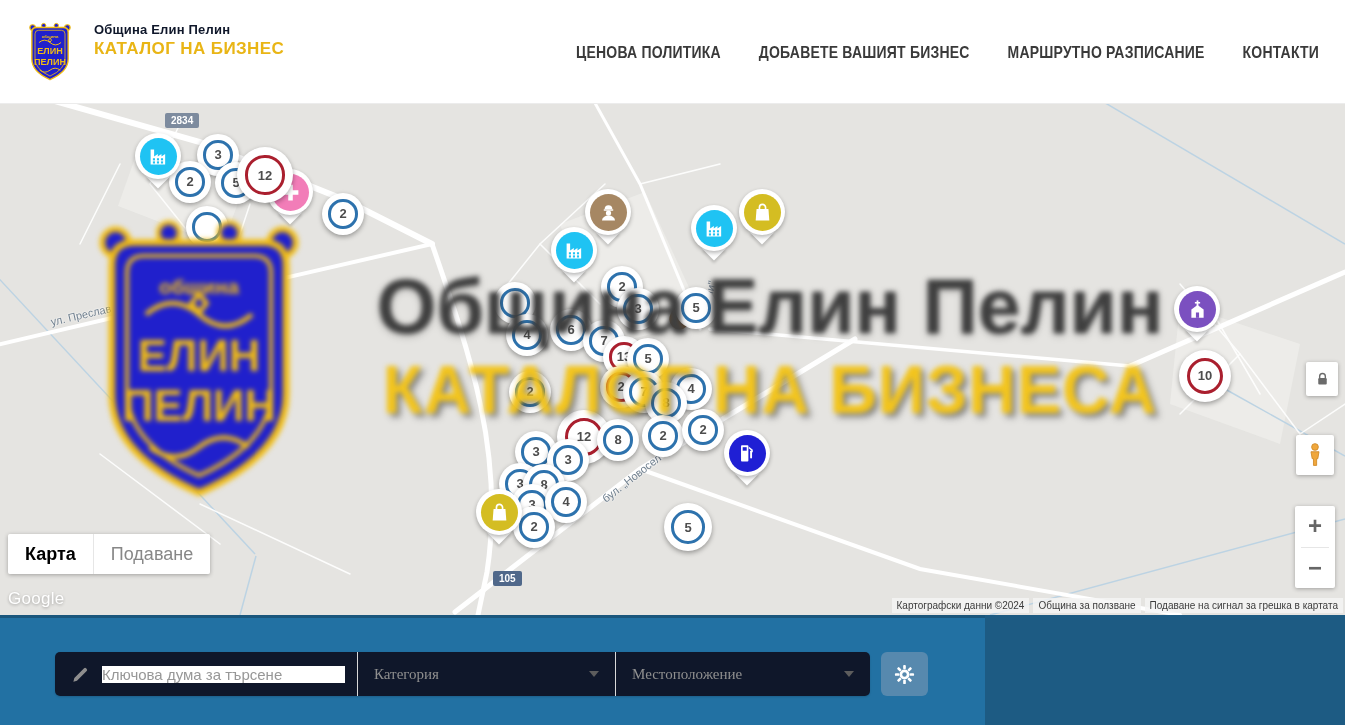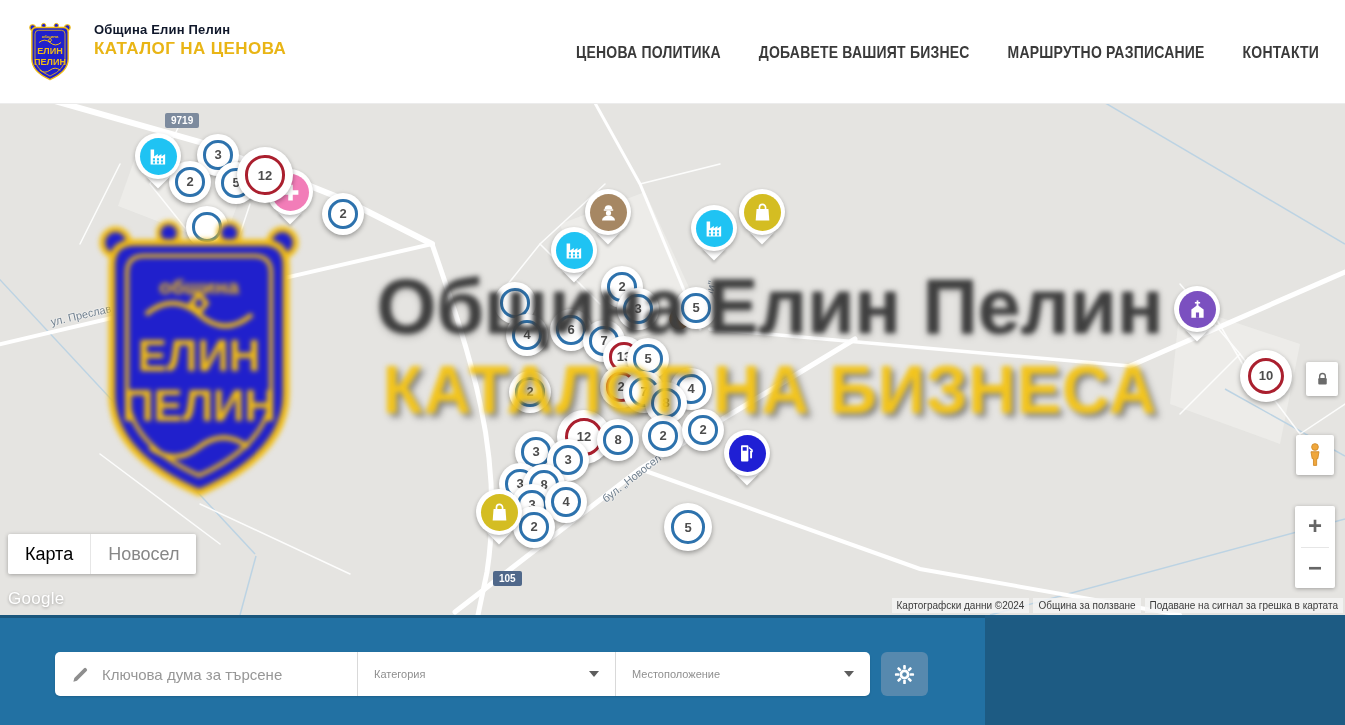--- a/index.html
+++ b/index.html
@@ -57,21 +57,21 @@
   .wm-line2 { position:absolute; left:325px; top:246px; width:890px; text-align:center;
               font-size:68px; font-weight:700; color:#f2c41d; letter-spacing:1px;
               text-shadow:4px 4px 5px rgba(40,40,40,.55); white-space:nowrap;
               transform:scaleX(.97); }
 
   
   .maptype { position:absolute; left:8px; top:430px; display:flex; z-index:6;
              box-shadow:0 1px 4px rgba(0,0,0,.3); border-radius:2px; overflow:hidden; }
   .maptype-btn { background:#fff; height:40px; display:flex; align-items:center;
                  justify-content:center; font-size:18px; padding:0 17px; cursor:pointer; }
-  .maptype-btn.active { font-weight:400; color:#000; }
+  .maptype-btn.active { font-weight:700; color:#000; }
   .maptype-btn.inactive { color:#878787; border-left:1px solid #e6e6e6; }
   .google-logo { position:absolute; left:8px; bottom:6px; z-index:6; color:#fff; font-size:17px;
                  font-weight:500; letter-spacing:.3px; text-shadow:0 1px 3px rgba(0,0,0,.3);
                  cursor:pointer; }
   .attribution { position:absolute; right:2px; bottom:2px; z-index:6; display:flex; gap:4px;
                  font-size:10px; color:#3c3c3c; }
   .attribution span { background:rgba(245,245,245,.8); padding:2px 5px; white-space:nowrap; }
   .attribution .link { cursor:pointer; }
   .ctl-btn { position:absolute; background:#fff; box-shadow:0 1px 4px rgba(0,0,0,.3);
              border-radius:2px; display:flex; align-items:center; justify-content:center;
@@ -84,30 +84,30 @@
   .zoom-btn { flex:1; display:flex; align-items:center; justify-content:center; font-size:24px;
               font-weight:700; color:#666; cursor:pointer; }
   .zoom-divider { height:1px; background:#e6e6e6; margin:0 6px; }
 
   
   .searchbar { position:absolute; left:0; top:615px; width:1345px; height:110px;
                background:#2271a3; border-top:3px solid #1a567c; z-index:10; }
   .search-right { position:absolute; right:0; top:-3px; bottom:0; width:360px; background:#1d5b83; }
   .fields { position:absolute; left:55px; top:34px; height:44px; display:flex;
             border-radius:5px; overflow:hidden; box-shadow:0 1px 2px rgba(0,0,0,.15); }
-  .field { background:#ffffff; height:44px; display:flex; align-items:center; }
+  .field { background:#0f172a; height:44px; display:flex; align-items:center; }
   .field + .field { border-left:1px solid #d9d9d9; }
   .field-keyword { width:302px; padding:0 12px 0 16px; gap:12px; }
   .field-keyword input { border:none; outline:none; flex:1; font-size:15px; color:#555;
                          font-family:"Liberation Sans", sans-serif; }
   .field-keyword input::placeholder { color:#979797; }
   .field-select { justify-content:space-between; padding:0 16px; cursor:pointer; }
   .field-category { width:258px; }
   .field-location { width:255px; }
-  .select-value { font-size:11px; color:#8f8f8f; }
+  .select-value { font-size:15px; color:#8f8f8f;font-family:Liberation Serif, serif; }
   .caret { width:0; height:0; border-left:5px solid transparent; border-right:5px solid transparent;
            border-top:6px solid #5d5d5d; }
   .gear-btn { position:absolute; left:881px; top:34px; width:47px; height:44px; background:#5789ae;
               border:none; border-radius:6px; display:flex; align-items:center; justify-content:center;
               cursor:pointer; }
   .search-btn { position:absolute; left:1015px; top:34px; width:305px; height:44px;
                 background:#e9c52e; border:none; border-radius:5px; display:flex; align-items:center;
                 justify-content:center; gap:11px; cursor:pointer;
                 box-shadow:0 1px 3px rgba(0,0,0,.2); }
   .search-btn-label { color:#fff; font-size:18px; font-weight:700; letter-spacing:1.2px;
@@ -130,21 +130,21 @@
     <path d="M14,26 Q14,14 26,14 H94 Q106,14 106,26 V94 Q106,126 60,146 Q14,126 14,94 Z" fill="#2020cc" stroke="#f0bc13" stroke-width="3.5"></path>
     <path d="M22,30 Q22,21 31,21 H89 Q98,21 98,30 V92 Q98,120 60,137 Q22,120 22,92 Z" fill="none" stroke="#f0bc13" stroke-width="2"></path>
     <text x="60" y="41" text-anchor="middle" font-size="11" font-weight="bold" fill="#f0bc13" font-family="Liberation Sans, sans-serif">община</text>
     <path d="M32,52 q14,-12 28,0 q14,12 28,0 M56,46 l4,-5 4,5 -4,5 z" fill="none" stroke="#f0bc13" stroke-width="2.5"></path>
     <text x="60" y="82" text-anchor="middle" font-size="23" font-weight="bold" fill="#f0bc13" font-family="Liberation Sans, sans-serif">ЕЛИН</text>
     <text x="60" y="108" text-anchor="middle" font-size="23" font-weight="bold" fill="#f0bc13" font-family="Liberation Sans, sans-serif">ПЕЛИН</text>
     <path d="M34,122 q13,10 26,0 q13,-10 26,0" fill="none" stroke="#f0bc13" stroke-width="2.5"></path>
   </svg></span>
       <span>
         <div class="brand-title">Община Елин Пелин</div>
-        <div class="brand-subtitle">КАТАЛОГ НА ЦЕНОВА</div>
+        <div class="brand-subtitle">КАТАЛОГ НА БИЗНЕС</div>
       </span>
     </div>
     <nav class="nav">
       <a class="nav-item">ЦЕНОВА ПОЛИТИКА</a>
       <a class="nav-item">ДОБАВЕТЕ ВАШИЯТ БИЗНЕС</a>
       <a class="nav-item">МАРШРУТНО РАЗПИСАНИЕ</a>
       <a class="nav-item">КОНТАКТИ</a>
     </nav>
   </div>
 
@@ -185,21 +185,21 @@
           <path d="M200,400 L350,470"></path>
           <path d="M100,350 L220,440"></path>
         </g>
       </g>
     </svg>
 
     <div id="labels-layer">
         <div class="street-label" style="left: 50px; top: 205px; transform: rotate(-13deg);">ул. Преслав</div>
         <div class="street-label" style="left: 596px; top: 368px; transform: rotate(-38deg);">бул. „Новосел</div>
         <div class="street-label" style="left: 698px; top: 182px; transform: rotate(-76deg);">ции"</div>
-        <div class="road-shield" style="left: 165px; top: 9px; background: rgb(125, 139, 158);">9719</div>
+        <div class="road-shield" style="left: 165px; top: 9px; background: rgb(125, 139, 158);">2834</div>
         <div class="road-shield" style="left: 493px; top: 467px; background: rgb(80, 104, 138);">105</div>
       </div>
     <div class="markers" id="markers-layer">
         <div class="pin" style="left: 266px; top: 64px;">
           <span class="pin-tail"></span>
           <span class="pin-circle">
             <span class="pin-inner" style="background:#f27db8">
               <svg viewBox="0 0 24 24" width="21" height="21">
                 <path fill="#fff" d="M9.4 3 h5.2 v6.4 H21 v5.2 h-6.4 V21 H9.4 v-6.4 H3 V9.4 h6.4 z"></path>
               </svg>
@@ -298,21 +298,21 @@
         </div>
         <div class="cluster" style="width: 42px; height: 42px; left: 545px; top: 377px;">
           <span class="cluster-ring ">4</span>
         </div>
         <div class="cluster" style="width: 42px; height: 42px; left: 513px; top: 402px;">
           <span class="cluster-ring ">2</span>
         </div>
         <div class="cluster" style="width: 48px; height: 48px; left: 664px; top: 399px;">
           <span class="cluster-ring ">5</span>
         </div>
-        <div class="cluster" style="width: 52px; height: 52px; left: 1240px; top: 246px;">
+        <div class="cluster" style="width: 52px; height: 52px; left: 1179px; top: 246px;">
           <span class="cluster-ring red">10</span>
         </div>
         <div class="pin" style="left: 134px; top: 28px;">
           <span class="pin-tail"></span>
           <span class="pin-circle">
             <span class="pin-inner" style="background:#1fc3f3">
               <svg viewBox="0 0 24 24" width="21" height="21">
                 <path fill="#fff" d="M3 21 V4 h4 v8 l4.2,-2.8 v2.8 l4.2,-2.8 v2.8 L19.6 9.2 V21 z"></path>
                 <g fill="#1fc3f3">
                   <rect x="5.6" y="14" width="2.4" height="2.4"></rect>
@@ -446,21 +446,21 @@
     <text x="60" y="82" text-anchor="middle" font-size="23" font-weight="bold" fill="#f0bc13" font-family="Liberation Sans, sans-serif">ЕЛИН</text>
     <text x="60" y="108" text-anchor="middle" font-size="23" font-weight="bold" fill="#f0bc13" font-family="Liberation Sans, sans-serif">ПЕЛИН</text>
     <path d="M34,122 q13,10 26,0 q13,-10 26,0" fill="none" stroke="#f0bc13" stroke-width="2.5"></path>
   </svg></span>
       <div class="wm-line1">Община Елин Пелин</div>
       <div class="wm-line2">КАТАЛОГ НА БИЗНЕСА</div>
     </div>
 
     <div class="maptype">
       <div class="maptype-btn active">Карта</div>
-      <div class="maptype-btn inactive">Новосел</div>
+      <div class="maptype-btn inactive">Подаване</div>
     </div>
     <div class="google-logo">Google</div>
     <div class="attribution">
       <span>Картографски данни ©2024</span>
       <span class="link">Община за ползване</span>
       <span class="link">Подаване на сигнал за грешка в картата</span>
     </div>
     <div class="ctl-btn ctl-lock">
       <svg viewBox="0 0 24 24" width="17" height="17">
           <path d="M8 10 V7.5 a4 4 0 0 1 8 0 V10" fill="none" stroke="#6b6b6b" stroke-width="2"></path>

